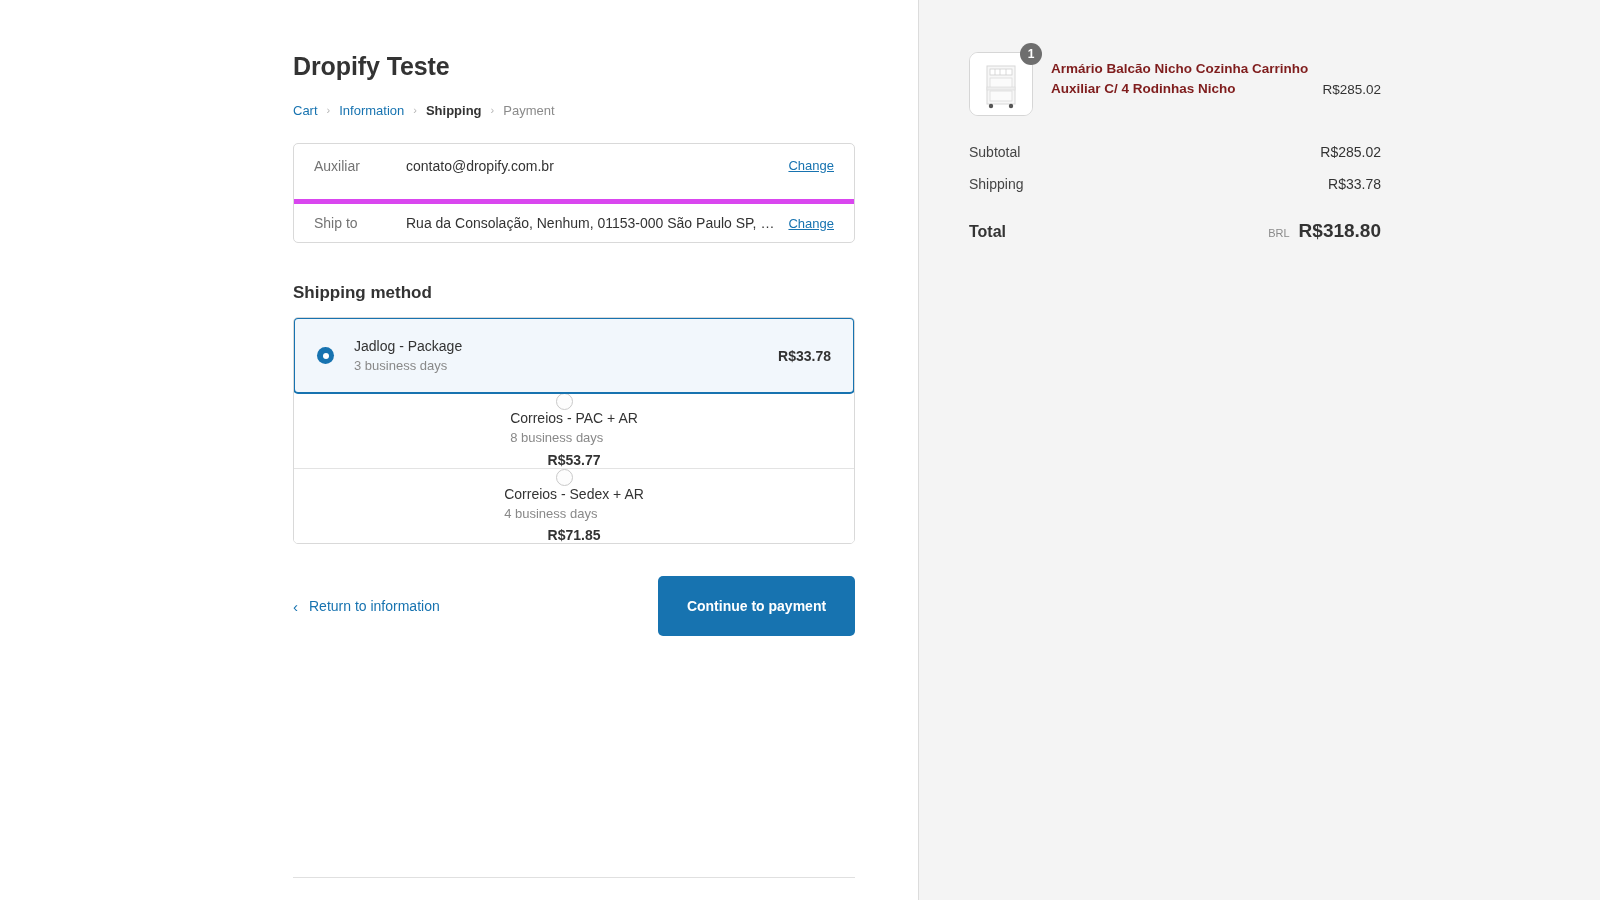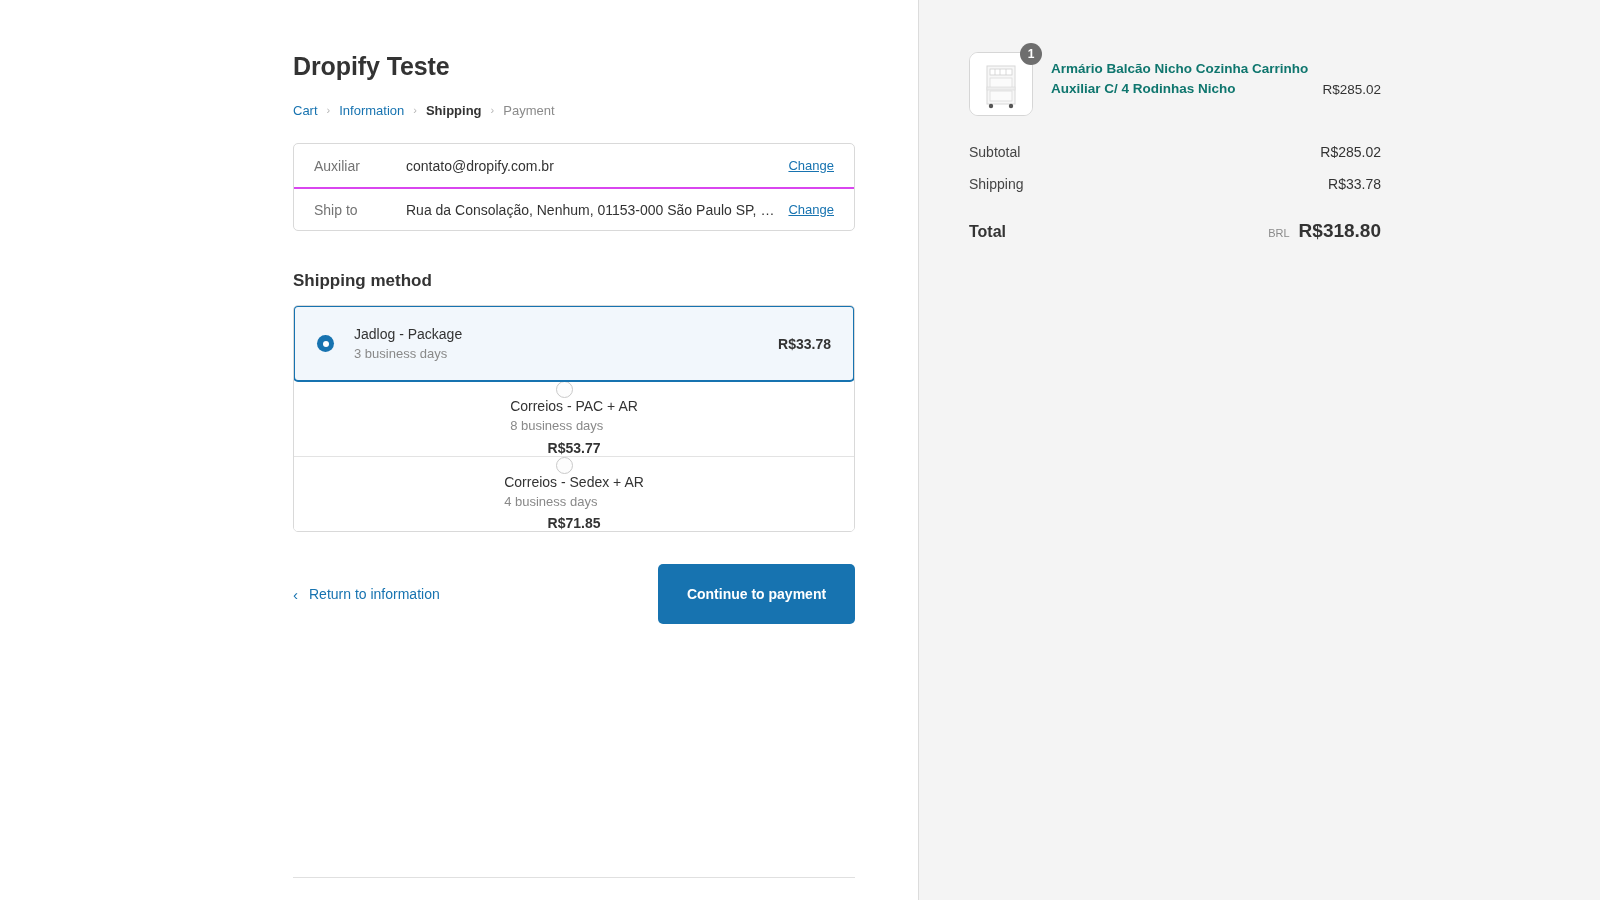--- a/index.html
+++ b/index.html
@@ -68,21 +68,21 @@
     margin-bottom: 40px;
     overflow: hidden;
   }
   .review-row {
     display: flex;
     align-items: center;
     padding: 0 20px;
     height: 43px;
     font-size: 14px;
   }
-  .review-row + .review-row { border-top: 2px solid #d946ef; }
+  .review-row + .review-row { border-top: 5px solid #d946ef; margin-top: 12px; }
   .review-label {
     color: #737373;
     width: 92px;
     flex: none;
   }
   .review-value {
     color: #333333;
     flex: 1;
     white-space: nowrap;
     overflow: hidden;
@@ -266,21 +266,21 @@
     display: flex;
     align-items: center;
     justify-content: center;
     line-height: 1;
   }
 
   .item-title {
     flex: 1;
     font-size: 13.5px;
     font-weight: 600;
-    color: #0f766e;
+    color: #7f1d1d;
     line-height: 1.45;
     padding-top: 7px;
     padding-right: 14px;
   }
   .item-price {
     flex: none;
     font-size: 13.5px;
     color: #333333;
     padding-top: 30px;
     white-space: nowrap;

